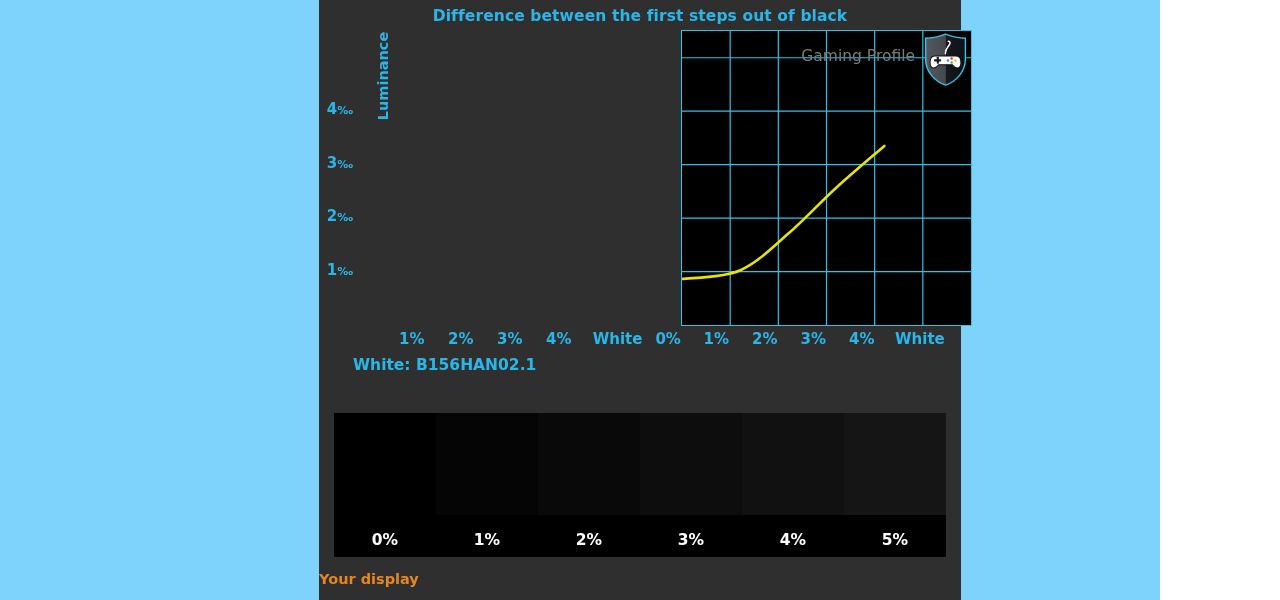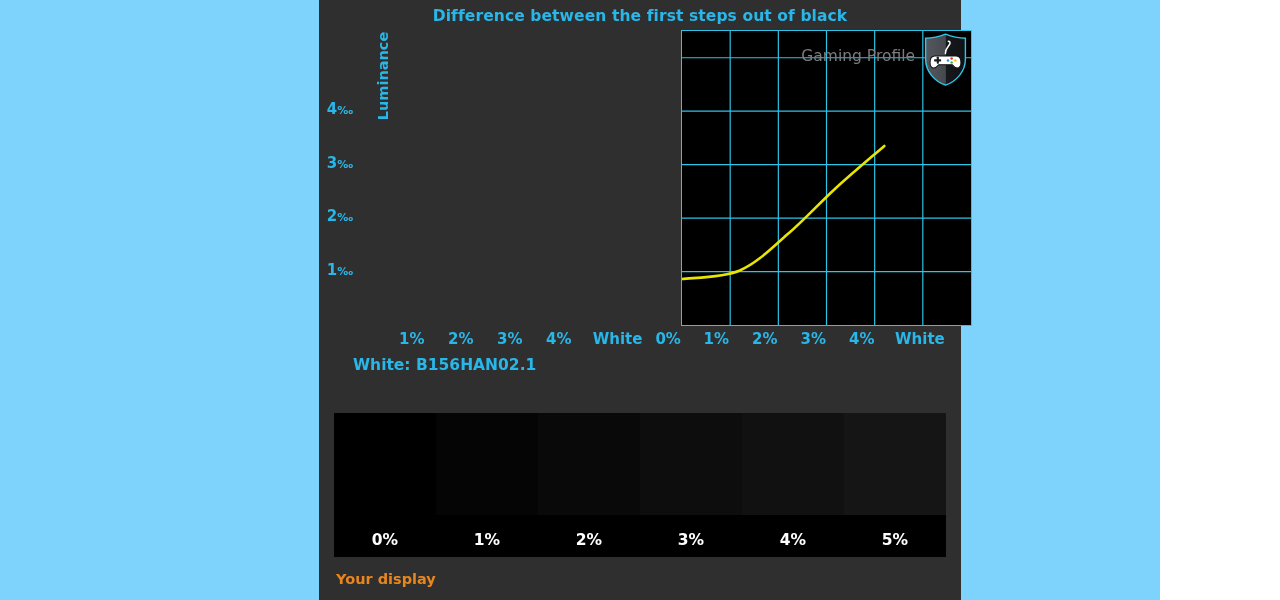--- a/index.html
+++ b/index.html
@@ -57,21 +57,21 @@
   #panel-model{position:absolute;left:34px;top:356px;color:#29b6e8;
        font-size:15.5px;font-weight:bold;}
 
   
   #strip{position:absolute;left:15px;top:413px;width:612px;height:144px;
          background:#000;display:flex;}
   .swatch{flex:1 1 0;position:relative;}
   .swatch-label{position:absolute;bottom:8px;left:50%;transform:translateX(-50%);
          color:#ffffff;font-size:15.5px;font-weight:bold;white-space:nowrap;}
 
-  #your-display{position:absolute;left:17px;top:571px;color:#e8861e;
+  #your-display{position:absolute;left:0;top:571px;color:#e8861e;
        font-size:14.5px;font-weight:bold;}
 </style>
 </head>
 <body>
 
 <div id="root">
 
   <div id="panel">
 
     <div id="chart-title">Difference between the first steps out of black</div>

